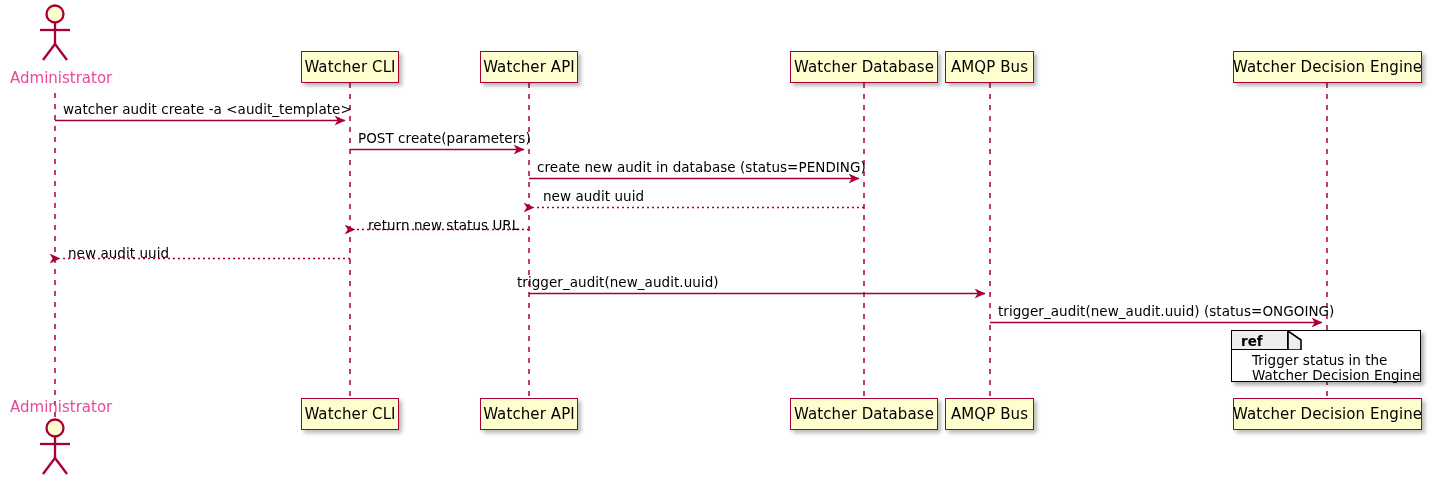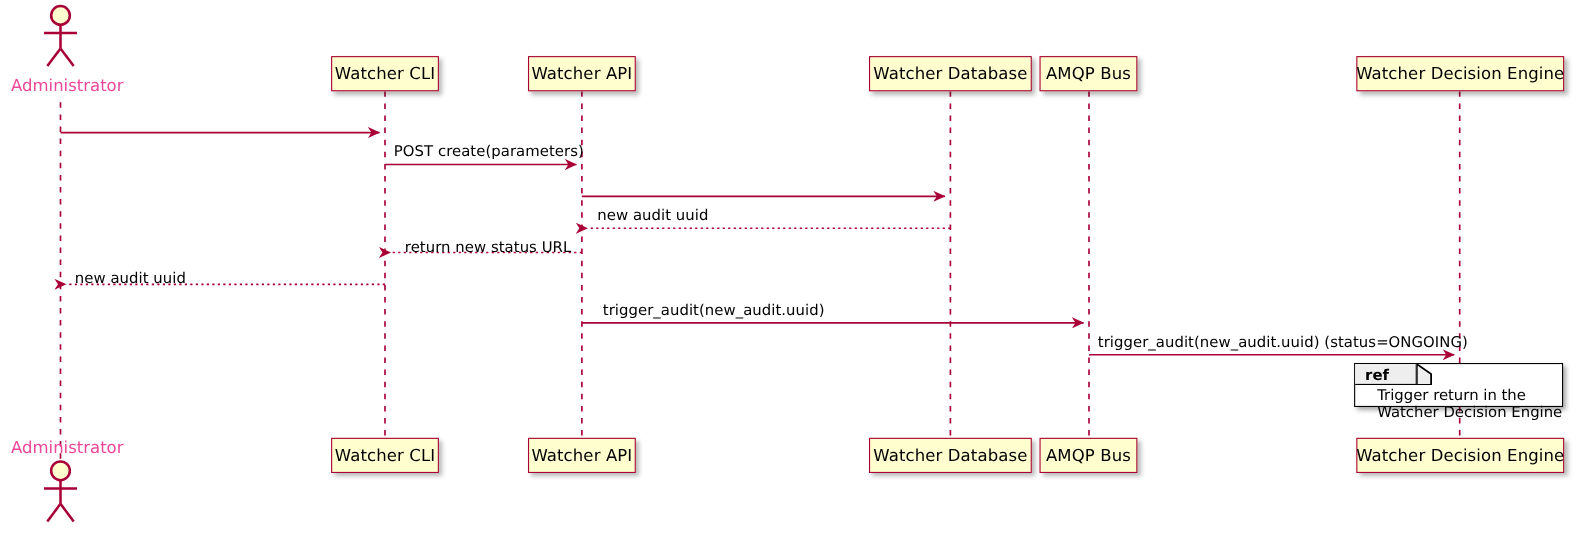--- a/index.html
+++ b/index.html
@@ -177,39 +177,41 @@
   </div>
 
   <div class="participant" style="left:1233px; top:398px; width:189px; height:32px;">
     <span>Watcher Decision Engine</span>
   </div>
 
   <div class="actor-label" style="left:10px; top:69px;">Administrator</div>
 
   <div class="actor-label" style="left:10px; top:398px;">Administrator</div>
 
+  <div class="msg-label" style="left:63px; top:101px;">watcher audit create -a &lt;audit_template&gt;</div>
 
   <div class="msg-label" style="left:358px; top:130px;">POST create(parameters)</div>
 
+  <div class="msg-label" style="left:537px; top:159px;">create new audit in database (status=PENDING)</div>
 
   <div class="msg-label" style="left:543px; top:188px;">new audit uuid</div>
 
   <div class="msg-label" style="left:368px; top:217px;">return new status URL</div>
 
   <div class="msg-label" style="left:68px; top:245px;">new audit uuid</div>
 
-  <div class="msg-label" style="left:548px; top:274px;">trigger_audit(new_audit.uuid)</div>
+  <div class="msg-label" style="left:517px; top:274px;">trigger_audit(new_audit.uuid)</div>
 
   <div class="msg-label" style="left:998px; top:303px;">trigger_audit(new_audit.uuid) (status=ONGOING)</div>
 
-  <div class="ref-box" style="left:1231px; top:330px; width:190px; height:40px;">
+  <div class="ref-box" style="left:1231px; top:330px; width:190px; height:52px;">
     <div class="ref-tab" style="width:56px; height:19px; border-bottom-right-radius:0;"></div>
     <div style="position:absolute;left:56px;top:0;width:14px;height:19px;overflow:hidden;">
       <svg width="14" height="19">
           <path d="M0,0 L13,9 L13,19 L0,19 Z" fill="#EEEEEE" stroke="#000000" stroke-width="1.6"></path>
         </svg>
     </div>
     <div class="ref-tab-label" style="left:9px; top:2px;">ref</div>
-    <div class="ref-text" style="left:20px; top:21px;">Trigger return in the</div>
+    <div class="ref-text" style="left:20px; top:21px;">Trigger status in the</div>
     <div class="ref-text" style="left:20px; top:36px;">Watcher Decision Engine</div>
   </div>
 
 </div>
 
 </body></html>

